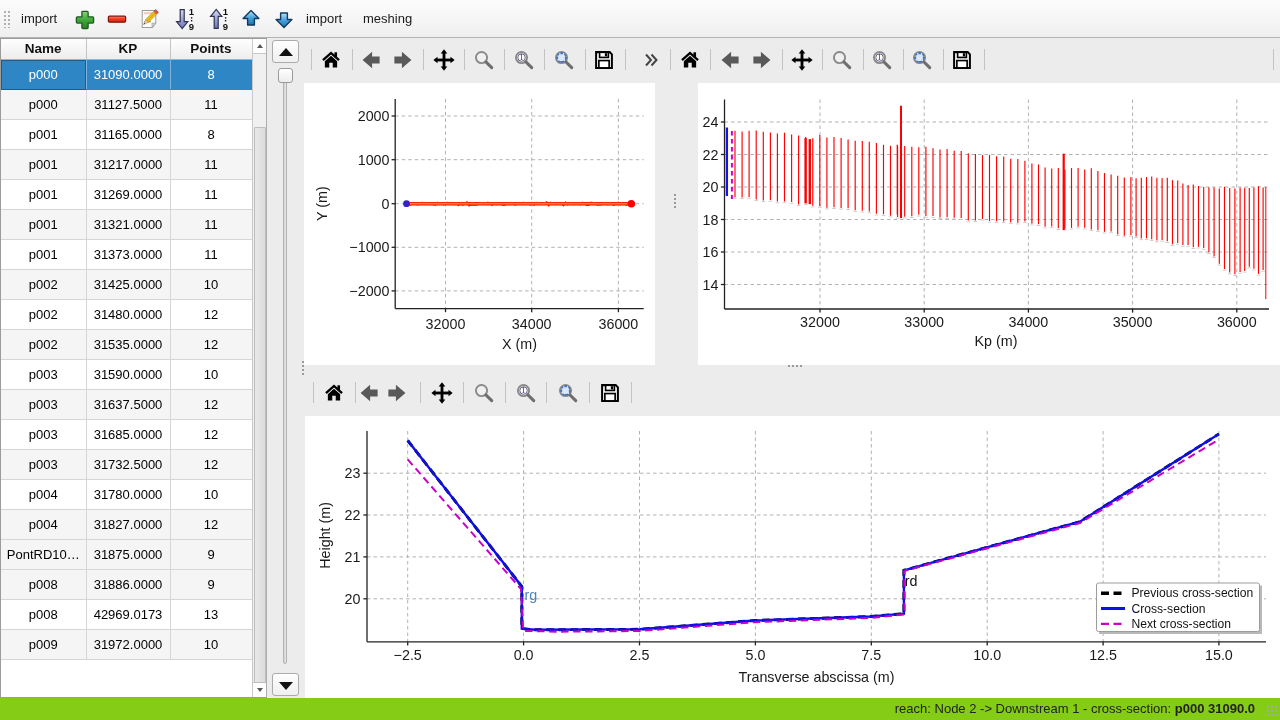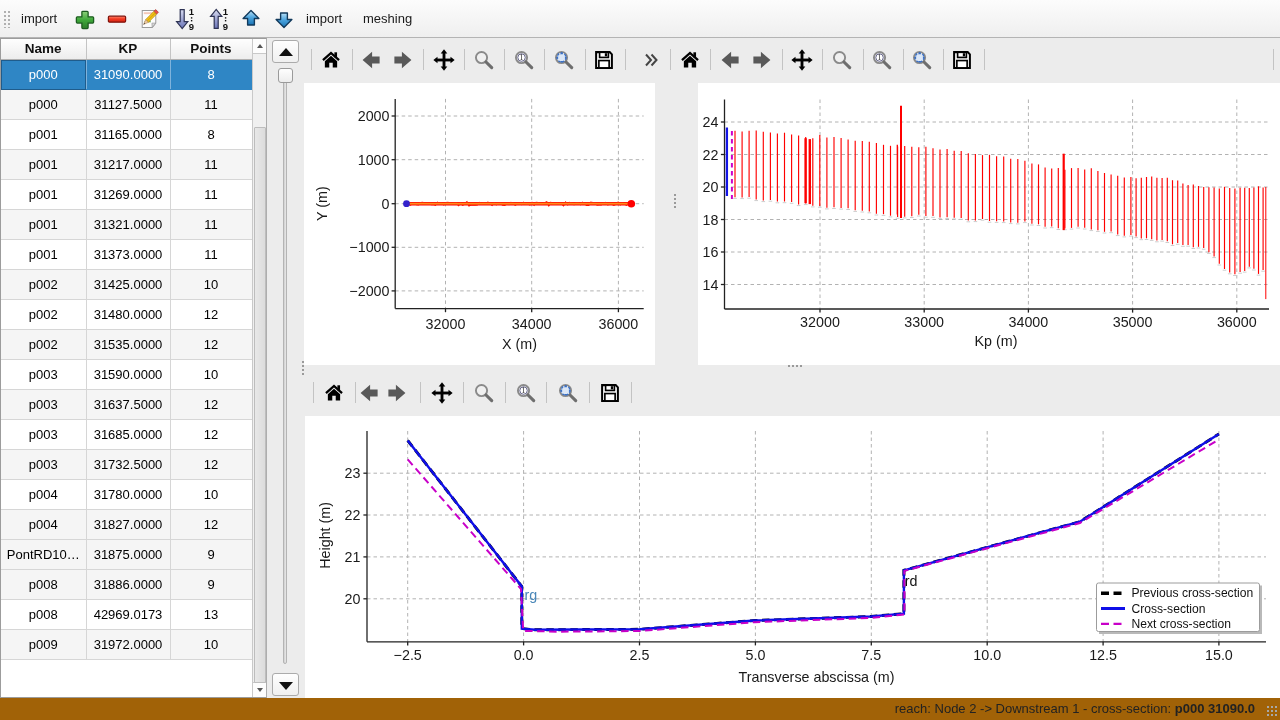--- a/index.html
+++ b/index.html
@@ -42,21 +42,21 @@
 
 .msep { position:absolute; width:1px; height:21px; background:#c3c3c3; }
 .mic { position:absolute; }
 
 .canvas { position:absolute; background:#fff; }
 .grid { stroke:#b2b2b2; stroke-width:1; stroke-dasharray:3.5 3; }
 .spine { stroke:#222; stroke-width:1.3; }
 .tk { font-size:14.3px; fill:#1a1a1a; }
 .lab { font-size:14.3px; fill:#1a1a1a; }
 
-#status { position:absolute; left:0; top:698px; width:1280px; height:22px; background:#a16207; }
+#status { position:absolute; left:0; top:698px; width:1280px; height:22px; background:#84cc16; }
 #stext { position:absolute; right:25px; top:3px; font-size:13px; color:#222; }
 #grip { position:absolute; right:2px; bottom:3px; width:12px; height:12px;
   background-image:radial-gradient(circle,#a8a8a8 1px,transparent 1.15px); background-size:4px 4px; }
 </style></head>
 <body>
 <svg width="0" height="0" style="position:absolute">
 <defs>
 <linearGradient id="gbtn" x1="0" y1="0" x2="0" y2="1">
         <stop offset="0" stop-color="#ffffff"></stop>
         <stop offset="1" stop-color="#eeeeee"></stop>

